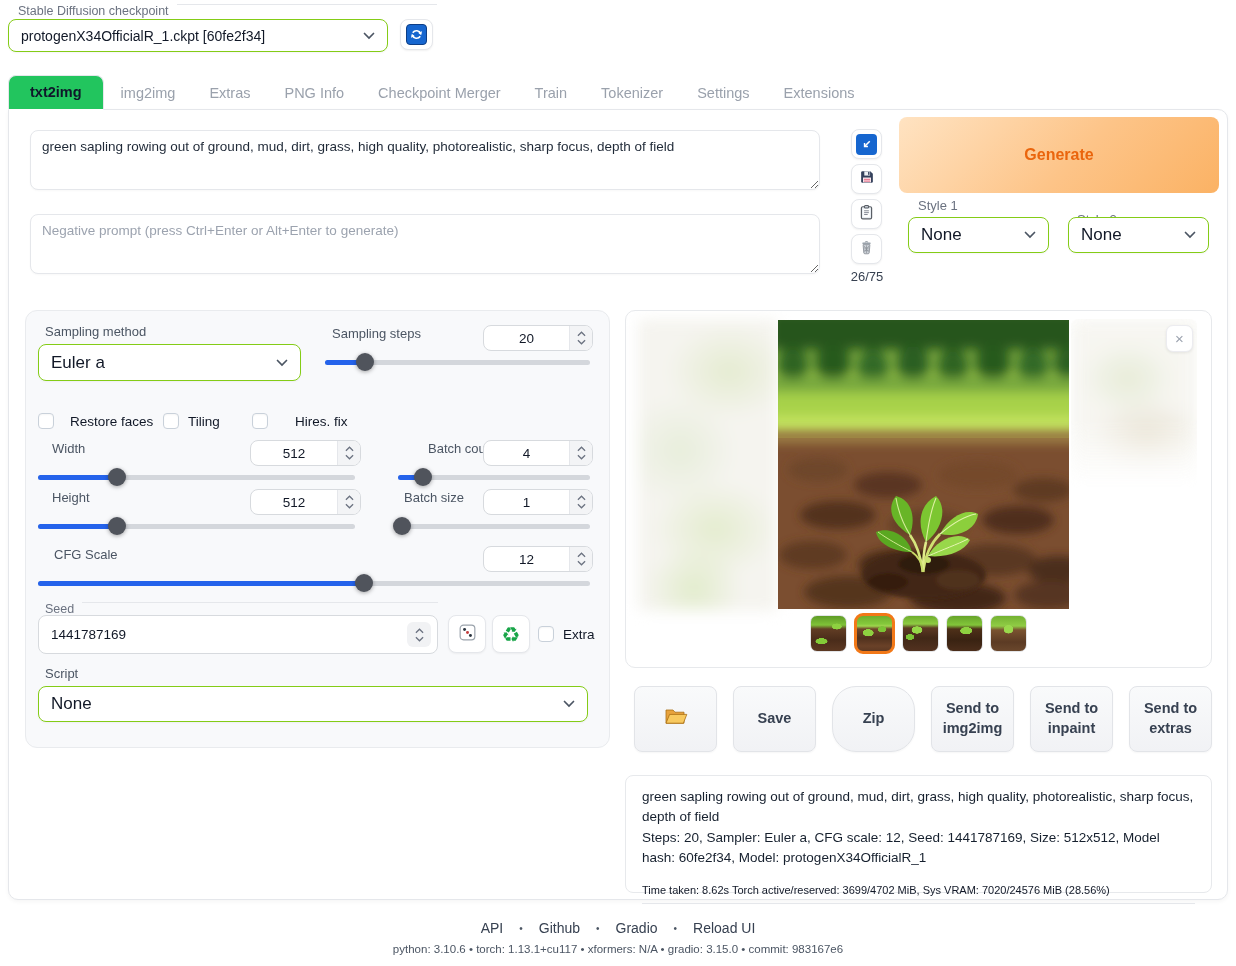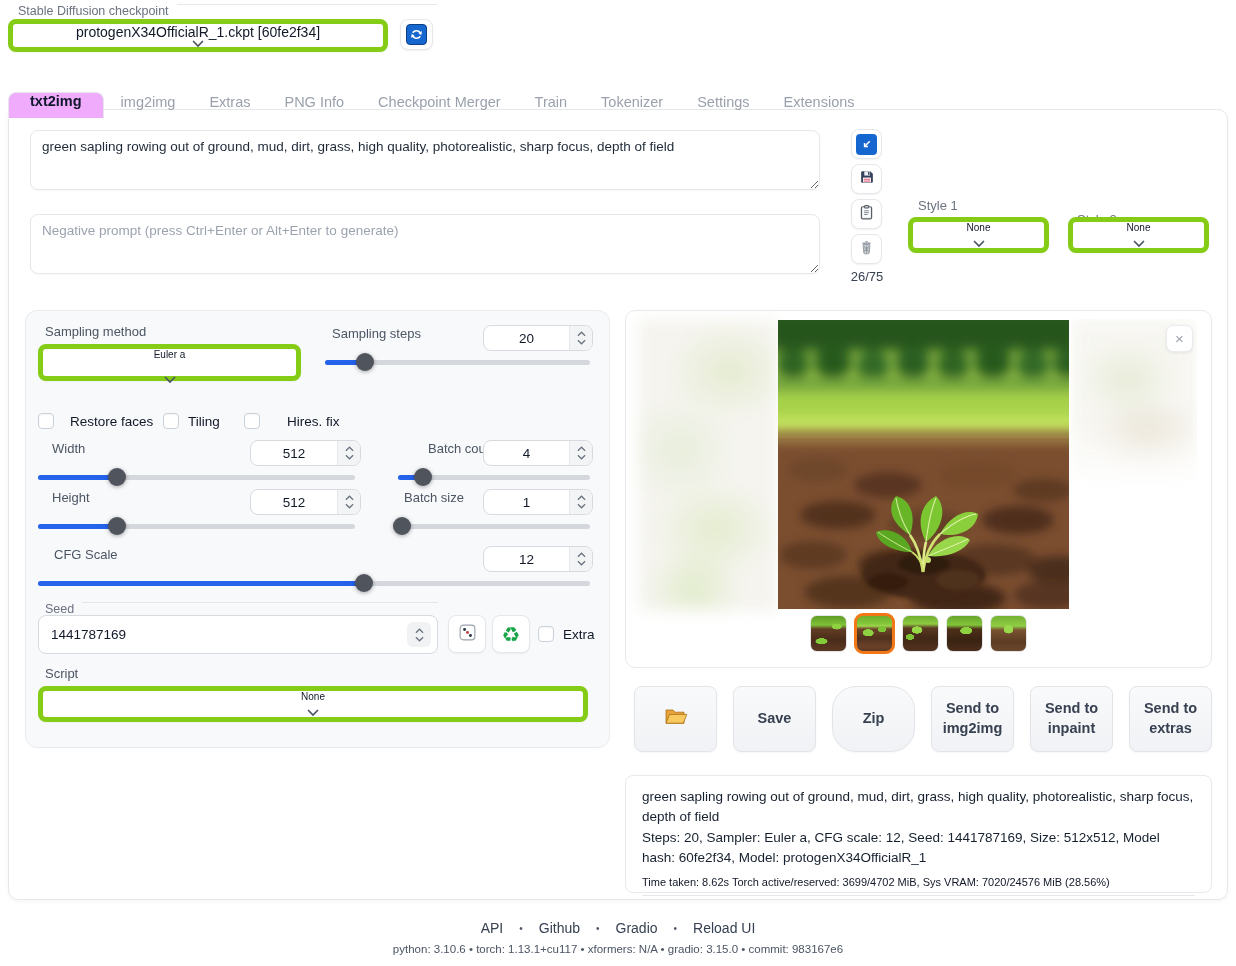--- a/index.html
+++ b/index.html
@@ -4,23 +4,23 @@
 <style>
   * { margin:0; padding:0; box-sizing:border-box; }
   html,body { background:#fff; }
   body { font-family:"Liberation Sans", sans-serif; color:#1f2937; }
   .page { position:relative; width:1236px; height:966px; background:#fff; overflow:hidden; }
 
   
   .legend { position:absolute; display:flex; align-items:flex-start; font-size:12.5px; color:#6b7280; }
   .legend-line { flex:1; border-top:1px solid #e5e7eb; margin-left:8px; }
 
-  .select { position:absolute; background:#fff; border:5px solid #84cc16; border-radius:8px;
-            display:flex; align-items:center; padding:0 12px; box-shadow:0 1px 2px rgba(0,0,0,.04); cursor:pointer;flex-direction:column; }
-  .select-val { flex:1; font-size:10px; color:#111827; }
+  .select { position:absolute; background:#fff; border:1px solid #84cc16; border-radius:8px;
+            display:flex; align-items:center; padding:0 12px; box-shadow:0 1px 2px rgba(0,0,0,.04); cursor:pointer; }
+  .select-val { flex:1; font-size:17px; color:#111827; }
   .chevron { width:12px; height:8px; flex:none; }
 
   .flabel { position:absolute; font-size:13px; color:#4b5563; white-space:nowrap; }
 
   .num { position:absolute; background:#fff; border:1px solid #d7dade; border-radius:8px;
          display:flex; align-items:stretch; overflow:hidden; }
   .num-val { flex:1; display:flex; align-items:center; justify-content:center; font-size:13.5px; color:#111827; }
   .spin { width:23px; background:#f3f4f6; border-left:1px solid #e5e7eb; display:flex; flex-direction:column;
           align-items:center; justify-content:center; gap:2px; cursor:pointer; }
   .spin svg { width:9px; height:6px; }
@@ -53,22 +53,22 @@
   .ckpt-select .select-val { font-size:14px; }
   .refresh-btn { position:absolute; left:400px; top:19px; width:33px; height:31px; background:#fff;
                  border:1px solid #e5e7eb; border-radius:8px; display:flex; align-items:center; justify-content:center;
                  box-shadow:0 1px 2px rgba(0,0,0,.06); cursor:pointer; }
   .refresh-ic { width:21px; height:21px; background:#1666cf; border:1px solid #0d3e86; border-radius:4px;
                 display:flex; align-items:center; justify-content:center; }
 
   
   .tabs { position:absolute; left:8px; top:75px; display:flex; align-items:flex-end; z-index:3; }
   .tab { padding:8px 17px; font-size:14.5px; color:#9aa1ac; cursor:pointer; white-space:nowrap; }
-  .tab.active { background:#f0abfc; border:1px solid #e5e7eb; border-bottom:1px solid #fff; border-radius:8px 8px 0 0;
-                color:#0f172a; font-weight:700; margin-bottom:-1px; padding:0 21px 9px;margin-top:17px; }
+  .tab.active { background:#22c55e; border:1px solid #e5e7eb; border-bottom:1px solid #fff; border-radius:8px 8px 0 0;
+                color:#0f172a; font-weight:700; margin-bottom:-1px; padding:8px 21px 9px; }
   .content-box { position:absolute; left:8px; top:109px; width:1220px; height:791px; background:#fff;
                  border:1px solid #e5e7eb; border-radius:0 10px 10px 10px; z-index:1;
                  box-shadow:0 2px 4px rgba(0,0,0,.04); }
 
   
   .prompt-ta   { left:30px; top:130px; width:790px; height:60px; z-index:2; }
   .negative-ta { left:30px; top:214px; width:790px; height:60px; z-index:2; }
   .tool-col-counter { position:absolute; left:846px; top:269px; width:42px; text-align:center;
                       font-size:13px; color:#374151; z-index:2; }
   .generate-btn { position:absolute; left:899px; top:117px; width:320px; height:76px; border-radius:8px;
@@ -129,21 +129,21 @@
   
   .act-btn { position:absolute; top:686px; width:83px; height:66px; background:linear-gradient(#f9fafb,#f1f2f5);
              border:1px solid #e2e4e8; border-radius:8px; box-shadow:0 1px 2px rgba(0,0,0,.04);
              display:flex; align-items:center; justify-content:center; text-align:center;
              font-size:14.5px; font-weight:600; color:#374151; line-height:1.35; cursor:pointer; z-index:2; }
 
   
   .info-panel { position:absolute; left:625px; top:775px; width:587px; height:118px; background:#fff;
                 border:1px solid #e7e9ec; border-radius:8px; padding:11px 16px 0; z-index:2; }
   .info-prompt, .info-params { font-size:13.5px; color:#16202e; line-height:1.5; }
-  .info-perf { margin-top:8px; font-size:11px; color:#111827; padding-bottom:7px; border-bottom:1px solid #e5e7eb; }
+  .info-perf { margin-top:16px; font-size:11px; color:#111827; padding-bottom:7px; border-bottom:1px solid #e5e7eb; }
 
   
   .footer-links { position:absolute; left:0; right:0; top:920px; display:flex; justify-content:center;
                   align-items:center; gap:16px; font-size:14px; color:#374151; }
   .footer-links .lnk { cursor:pointer; }
   .footer-dot { font-size:10px; color:#4b5563; }
   .footer-version { position:absolute; left:0; right:0; top:943px; text-align:center; font-size:11.5px; color:#4b5563; }
 
   .seed-box { position:absolute; left:38px; top:615px; width:400px; height:39px; background:#fff;
               border:1px solid #d7dade; border-radius:8px; display:flex; align-items:center; padding:0 12px; z-index:2; }
@@ -232,20 +232,23 @@
       <svg width="17" height="17" viewBox="0 0 20 20">
         <rect x="5" y="4.2" width="10" height="1.8" rx="0.9" fill="#9aa2ab"></rect>
         <path d="M8.4 4.2 a1.6 1.2 0 0 1 3.2 0" fill="none" stroke="#9aa2ab" stroke-width="1.2"></path>
         <path d="M6 6.6 h8 l-0.8 9.6 a1.4 1.4 0 0 1-1.4 1.2 h-3.6 a1.4 1.4 0 0 1-1.4-1.2 Z" fill="#cfd4da" stroke="#8a9098" stroke-width="1"></path>
         <path d="M7 8 l5.6 7.6 M13 8 l-5.6 7.6 M10 7.4 v9.4 M6.8 10.6 h6.4 M7 13.2 h6" stroke="#8a9098" stroke-width="0.8"></path>
       </svg>
     </span>
   </div>
   <div class="tool-col-counter">26/75</div>
 
+  <div class="generate-btn">
+    <span>Generate</span>
+  </div>
   <div class="style-label" style="left:918px; top:198px;">Style 1</div>
   <div class="select z2" style="left:908px; top:217px; width:141px; height:36px;">
     <span class="select-val">None</span>
     <svg class="chevron" viewBox="0 0 12 8">
       <polyline points="1.5,1.5 6,6 10.5,1.5" fill="none" stroke="#4b5563" stroke-width="1.7" stroke-linecap="round"></polyline>
     </svg>
   </div>
   <div class="style-label" style="left:1077px; top:212px;">Style 2</div>
   <div class="select z2" style="left:1068px; top:217px; width:141px; height:36px;">
     <span class="select-val">None</span>
@@ -283,21 +286,21 @@
   </div>
 
   <div class="check-item z2" style="left:38px; top:413px;gap:16px;">
     <span class="cbox"></span>
     <span class="clabel">Restore faces</span>
   </div>
   <div class="check-item z2" style="left:163px; top:413px;">
     <span class="cbox"></span>
     <span class="clabel">Tiling</span>
   </div>
-  <div class="check-item z2" style="left:244px; top:413px;gap:27px;">
+  <div class="check-item z2" style="left:252px; top:413px;gap:27px;">
     <span class="cbox"></span>
     <span class="clabel">Hires. fix</span>
   </div>
 
   <div class="flabel z2" style="left:52px; top:441px;">Width</div>
   <div class="num z2" style="left:250px; top:440px; width:111px; height:26px;">
     <span class="num-val">512</span>
     <span class="spin">
       <svg viewBox="0 0 10 6">
           <polyline points="1,5 5,1 9,5" fill="none" stroke="#6b7280" stroke-width="1.4"></polyline>

